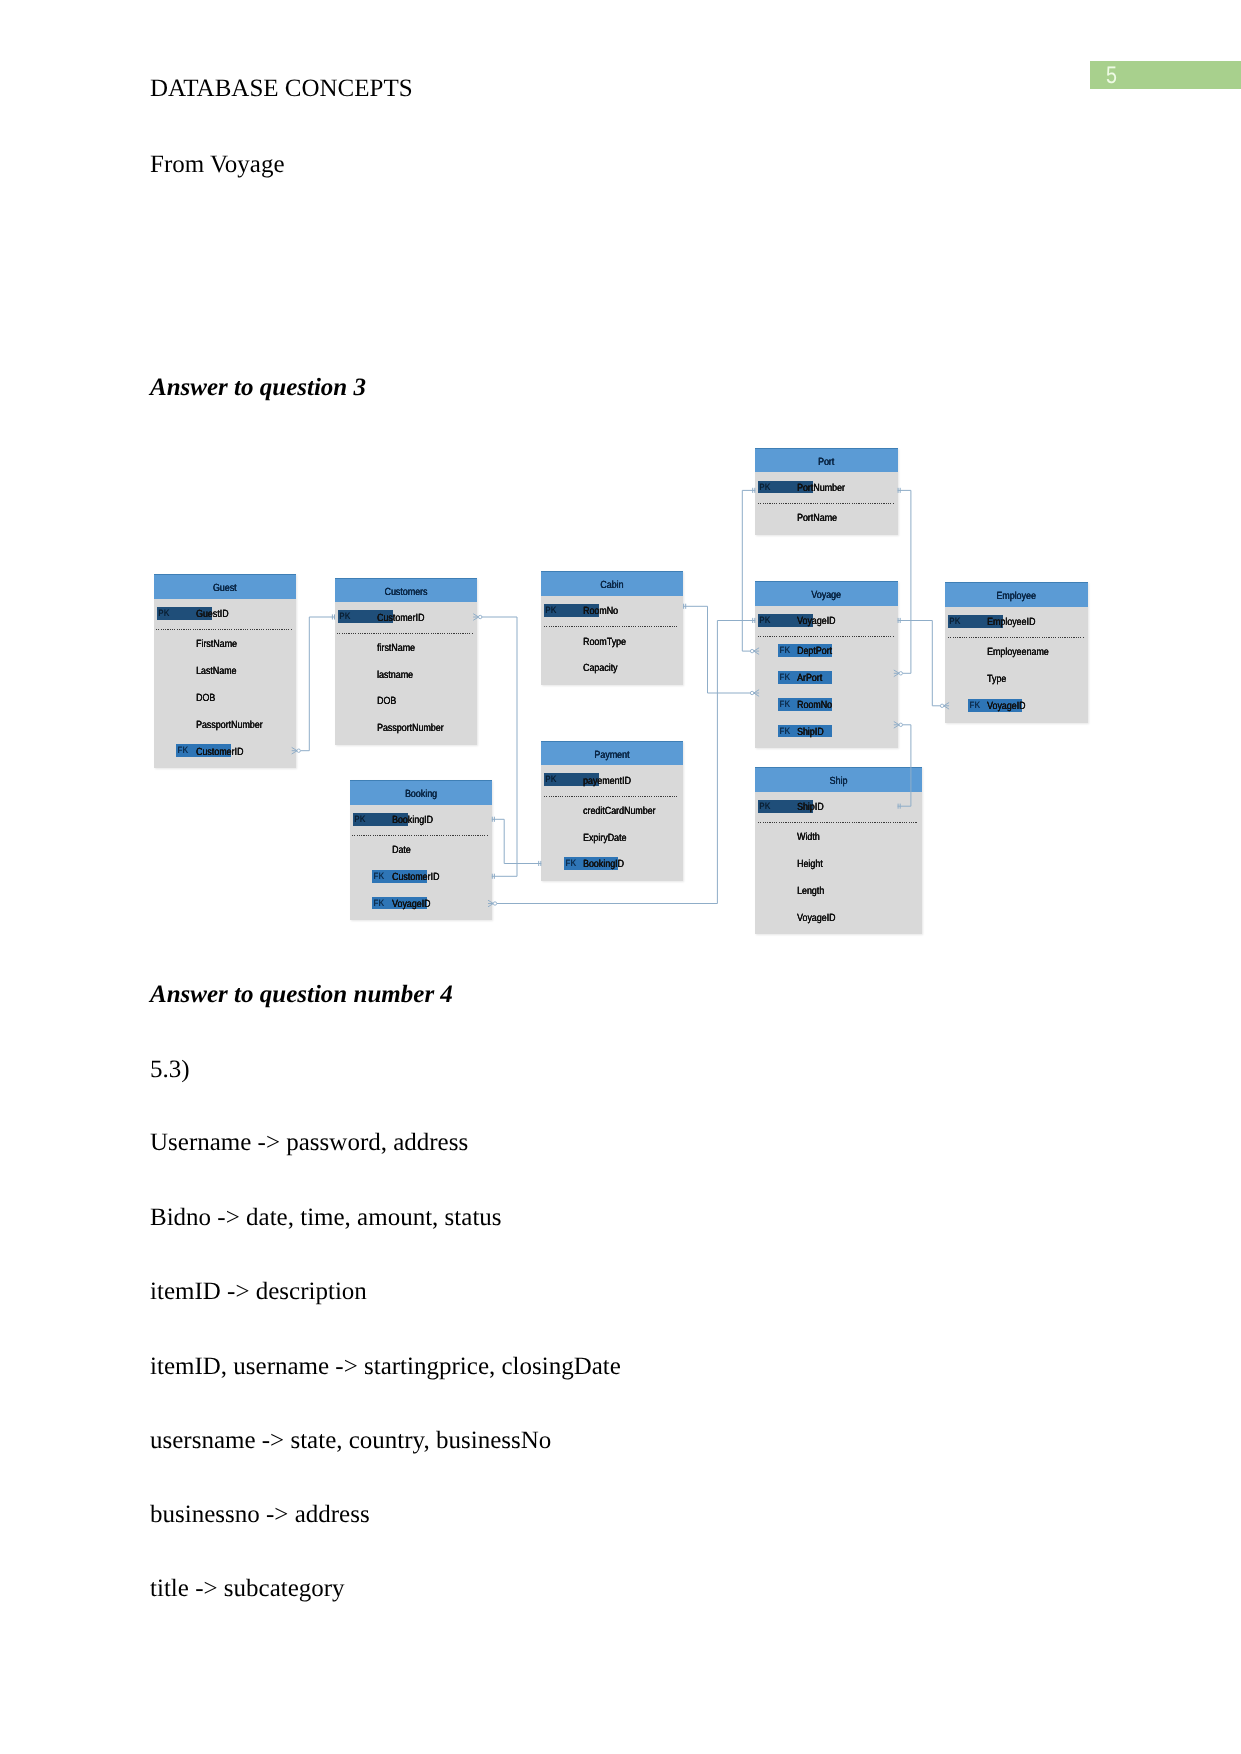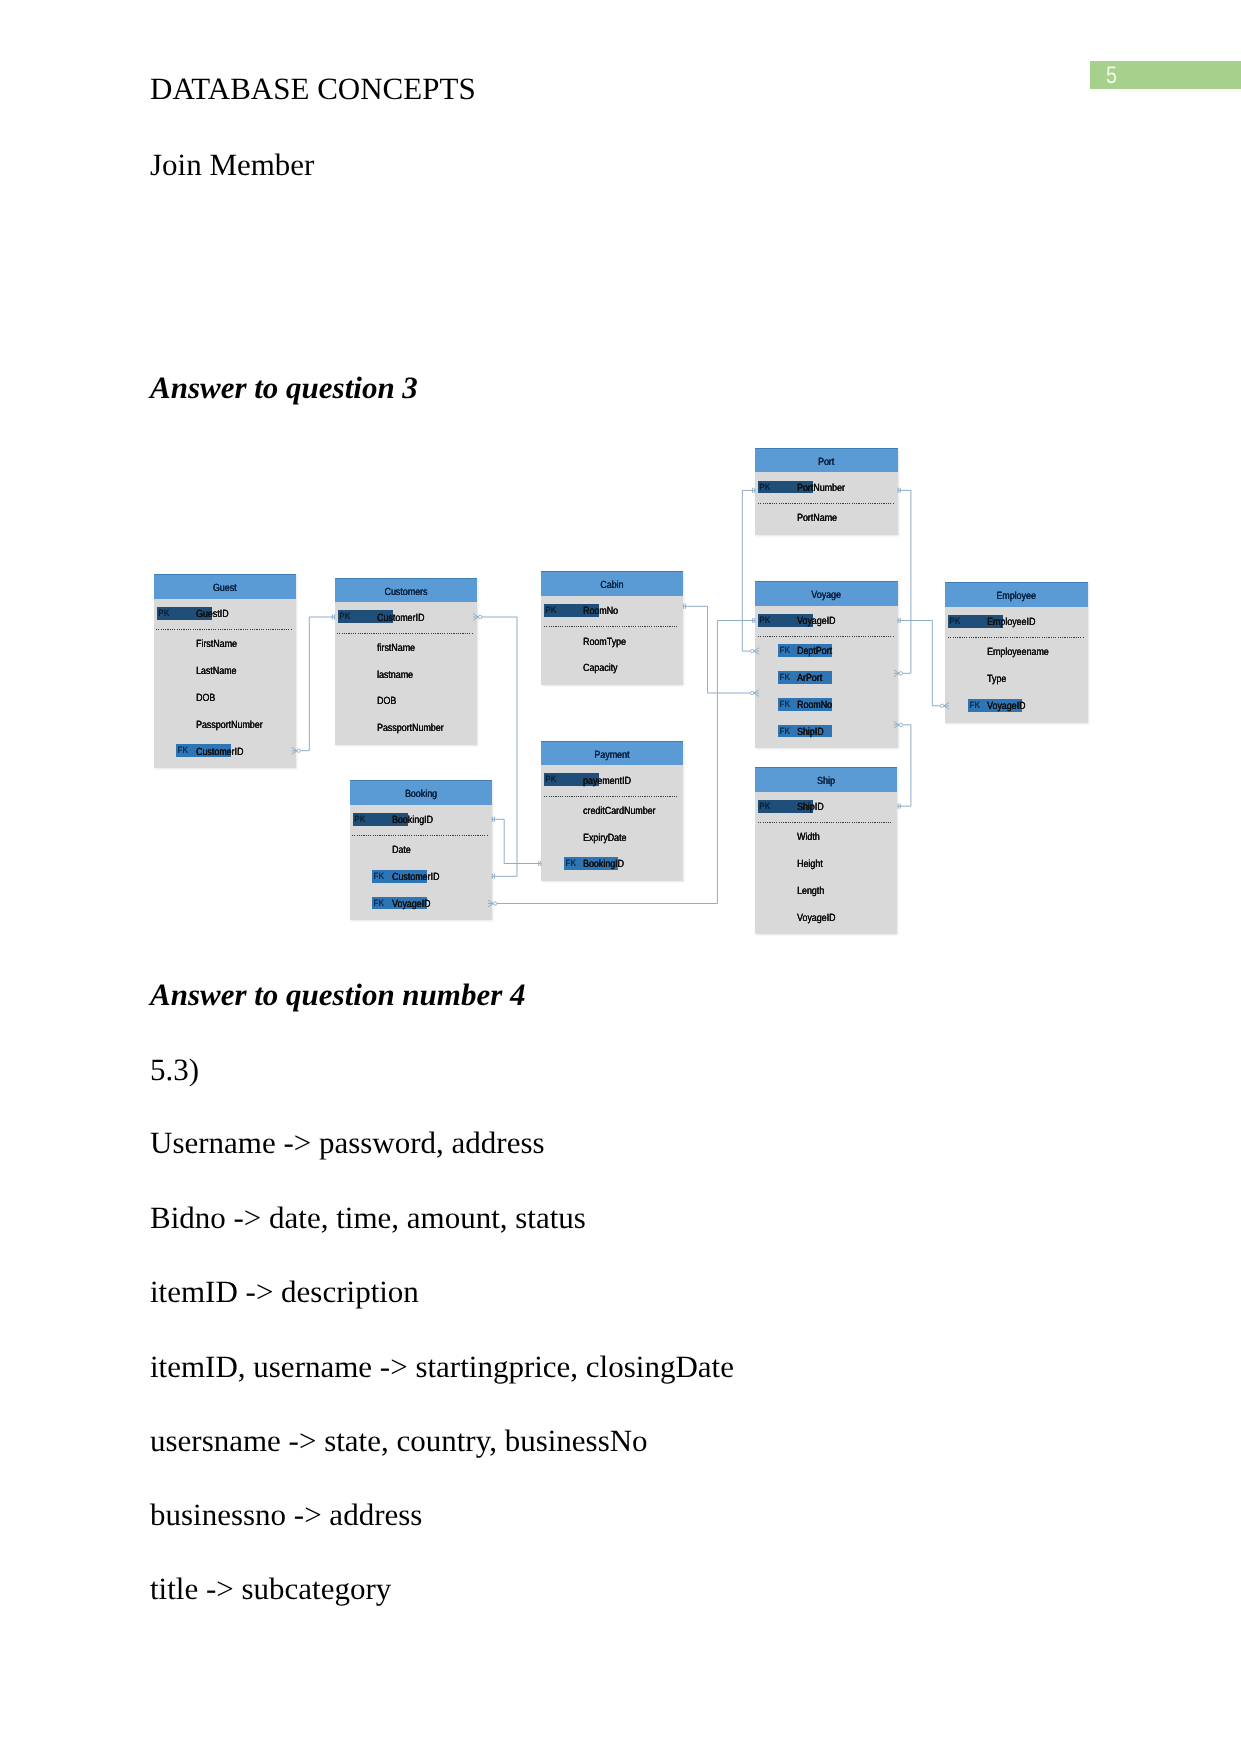--- a/index.html
+++ b/index.html
@@ -8,21 +8,21 @@
        font-family:"Liberation Serif",serif;-webkit-font-smoothing:antialiased;text-rendering:geometricPrecision;}
   .page{position:absolute;left:0;top:0;width:1241px;height:1754px;}
 
   
   .pagenum-band{position:absolute;left:1090px;top:61px;width:151px;height:28px;background:#a8d08d;}
   .pagenum-text{position:absolute;left:1105.5px;top:61.6px;width:40px;height:28px;
       font-family:"Liberation Sans",sans-serif;font-size:24px;line-height:28px;color:#eefae4;
       transform:scaleX(0.82);transform-origin:left center;}
 
   
-  .ptext{position:absolute;left:150px;white-space:pre;font-size:31px;line-height:28px;color:#000;}
+  .ptext{position:absolute;left:150px;white-space:pre;font-size:25px;line-height:28px;color:#000;}
   .bi{font-weight:bold;font-style:italic;}
 
   
   .erd{position:absolute;left:0px;top:0px;width:1241px;height:1754px;}
   .erd svg{display:block;position:absolute;left:0;top:0;z-index:5;pointer-events:none;}
   .ent{position:absolute;box-sizing:border-box;z-index:1;box-shadow:1.2px 1.2px 2px rgba(0,0,0,0.10);}
   .ent-head{position:absolute;left:0;top:0;right:0;background:#5b9bd5;box-shadow:inset 0 1px 0 #3f7fb5;}
   .ent-head-t{position:absolute;left:0;right:0;top:0;text-align:center;
       font-family:"Liberation Sans",sans-serif;font-size:10.4px;color:#13395c;
       transform:scaleX(0.855);transform-origin:center center;white-space:nowrap;text-shadow:0 0 0.45px currentColor,0.25px 0 0.3px currentColor;}
@@ -38,21 +38,21 @@
 </style>
 </head>
 <body>
 
 <div class="page">
 
   <div class="pagenum-band"></div>
   <div class="pagenum-text">5</div>
 
   <div class="ptext" style="top:75px">DATABASE CONCEPTS</div>
-  <div class="ptext" style="top:151px">Join Member</div>
+  <div class="ptext" style="top:151px">From Voyage</div>
   <div class="ptext bi" style="top:374px">Answer to question 3</div>
 
   <div class="ptext bi" style="top:981px">Answer to question number 4</div>
   <div class="ptext" style="top:1056px">5.3)</div>
   <div class="ptext" style="top:1129px">Username -&gt; password, address</div>
   <div class="ptext" style="top:1204px">Bidno -&gt; date, time, amount, status</div>
   <div class="ptext" style="top:1278px">itemID -&gt; description</div>
   <div class="ptext" style="top:1353px">itemID, username -&gt; startingprice, closingDate</div>
   <div class="ptext" style="top:1427px">usersname -&gt; state, country, businessNo</div>
   <div class="ptext" style="top:1501px">businessno -&gt; address</div>
@@ -233,21 +233,21 @@
         <div class="row-t" style="left: 42px; top: 92.1px; color: rgb(17, 17, 17);">ArPort</div>
         <div class="badge" style="left: 22.3px; top: 116.7px; background: rgb(46, 117, 182);">
           <div class="badge-l" style="color: rgb(13, 45, 77);">FK</div>
         </div>
         <div class="row-t" style="left: 42px; top: 118.9px; color: rgb(17, 17, 17);">RoomNo</div>
         <div class="badge" style="left: 22.3px; top: 143.5px; background: rgb(46, 117, 182);">
           <div class="badge-l" style="color: rgb(13, 45, 77);">FK</div>
         </div>
         <div class="row-t" style="left: 42px; top: 145.7px; color: rgb(17, 17, 17);">ShipID</div>
       </div>
-      <div class="ent" style="left: 755.3px; top: 767.2px; width: 142px; height: 167.2px;">
+      <div class="ent" style="left: 755.3px; top: 767.2px; width: 167px; height: 167.2px;">
         <div class="ent-body" style="background: rgb(217, 217, 217); top: 24.6px;"></div>
         <div class="ent-head" style="background: rgb(91, 155, 213); height: 24.6px;"></div>
         <div class="ent-head-t" style="color: rgb(11, 39, 70); height: 24.6px; line-height: 29.4px;">Ship</div>
         <div class="badge" style="left: 3px; top: 32.9px; background: rgb(31, 78, 121);">
           <div class="badge-l" style="color: rgb(10, 31, 51);">PK</div>
         </div>
         <div class="row-t" style="left: 42px; top: 35.1px; color: rgb(17, 17, 17);">ShipID</div>
         <div class="ent-sep" style="top: 55px;"></div>
         <div class="row-t" style="left: 42px; top: 65.3px; color: rgb(17, 17, 17);">Width</div>
         <div class="row-t" style="left: 42px; top: 92.1px; color: rgb(17, 17, 17);">Height</div>

